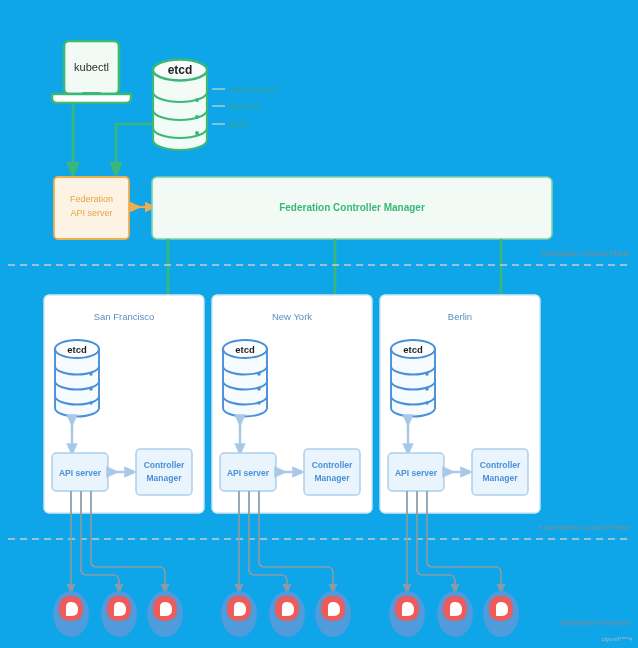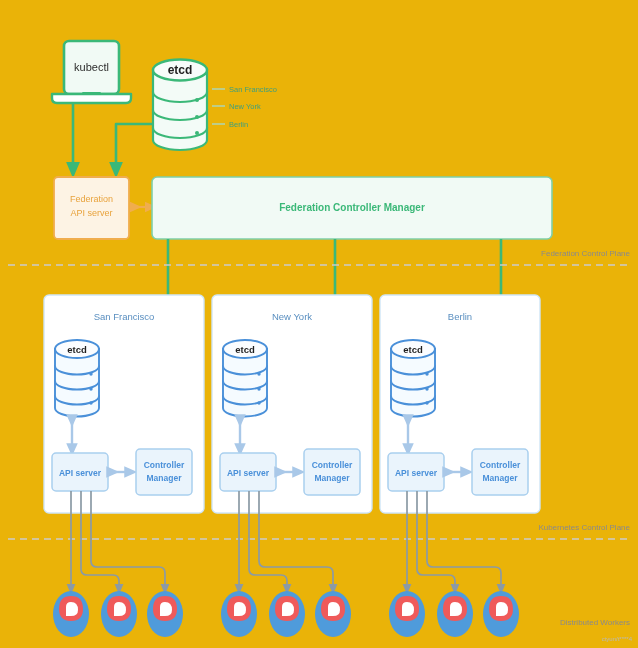--- a/index.html
+++ b/index.html
@@ -8,21 +8,21 @@
     padding: 0;
     background: #ffffff;
   }
   body {
     font-family: "Liberation Sans", sans-serif;
   }
   #diagram-root {
     position: relative;
     width: 638px;
     height: 648px;
-    background: #eab308;
+    background: #0ea5e9;
     overflow: hidden;
   }
   #diagram-svg {
     position: absolute;
     left: 0;
     top: 0;
     width: 638px;
     height: 648px;
   }
   .txt {

